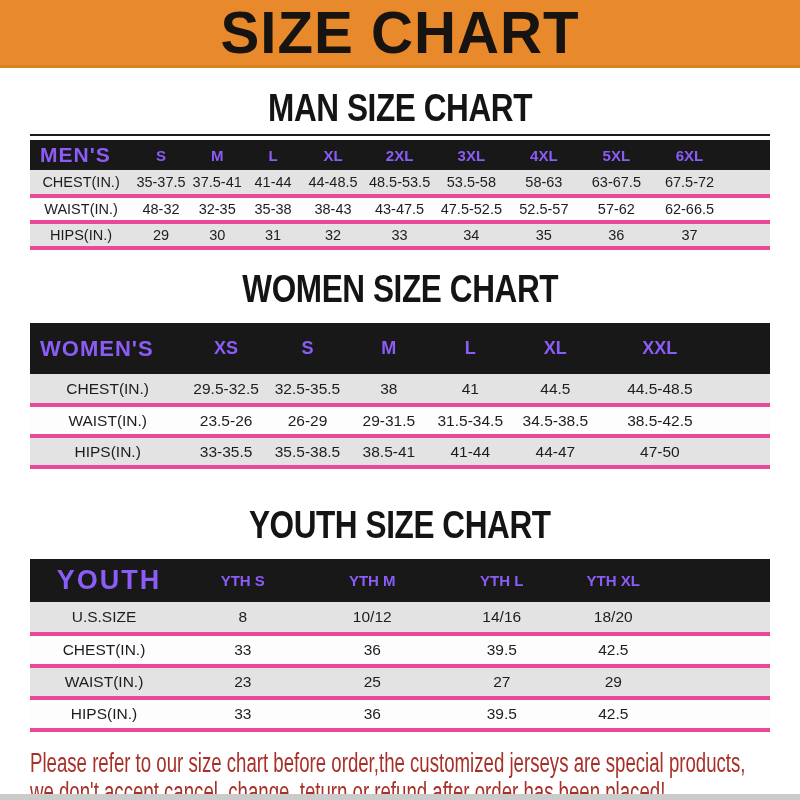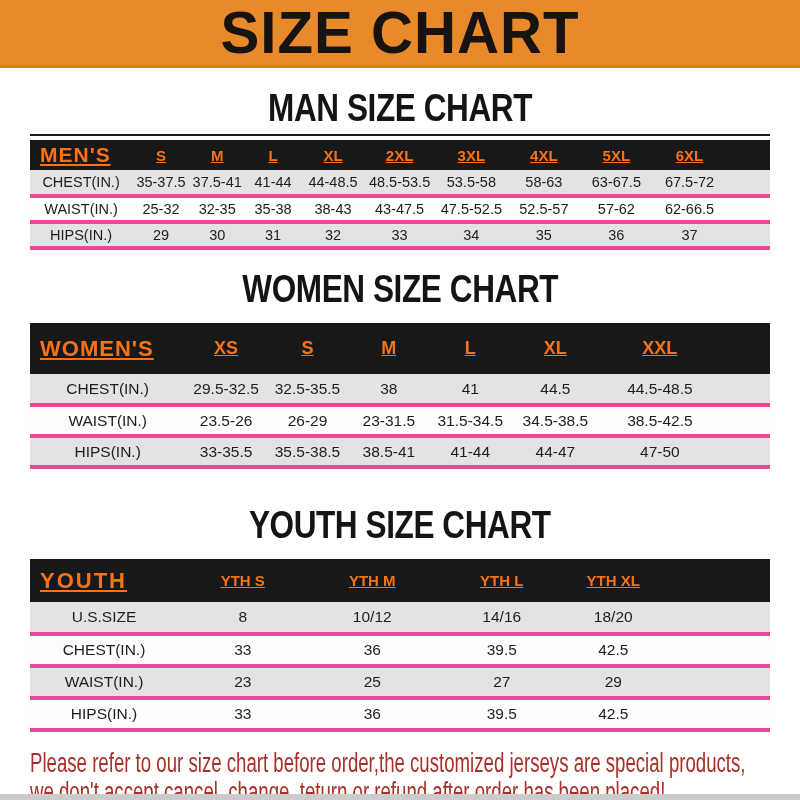--- a/index.html
+++ b/index.html
@@ -45,21 +45,21 @@
   .topline { height: 2px; background: #1c1c1c; margin-bottom: 4px; }
 
   table {
     width: 100%;
     border-collapse: collapse;
     table-layout: fixed;
   }
   thead tr { background: #181818; }
   th, td { text-align: center; overflow: hidden; white-space: nowrap; }
 
-  th { color: #f97316; font-weight: bold; text-decoration: underline; }
+  th { color: #8b5cf6; font-weight: bold; }
   th.lbl { text-align: left; padding-left: 10px; }
 
   tbody td { color: #1d1d1d; }
   tbody tr.stripe-on  { background: #e3e3e3; }
   tbody tr.stripe-off { background: #fdfdfd; }
   tbody tr { border-bottom: 4px solid #ec4899; margin-left: 16px; }
 
   
   .table-0 thead tr { height: 30px; }
   .table-0 tbody tr { height: 26px; }
@@ -89,21 +89,21 @@
   .table-1 th:nth-child(3){width:11%}
   .table-1 th:nth-child(4){width:11%}
   .table-1 th:nth-child(5){width:11%}
   .table-1 th:nth-child(6){width:12%}
   .table-1 th:nth-child(7){width:23%}
   .table-1 th:last-child, .table-1 td:last-child { padding-right: 50px; }
 
   
   .table-2 thead tr { height: 43px; }
   .table-2 tbody tr { height: 32px; padding-left: 8px; }
-  .table-2 th.lbl { font-size: 22px; letter-spacing: 2px; }
+  .table-2 th.lbl { font-size: 27px; letter-spacing: 2px; text-align: center; }
   .table-2 th { font-size: 15px; }
   .table-2 td { font-size: 15.5px; }
   .table-2 th:nth-child(1){width:20%}
   .table-2 th:nth-child(2){width:17.5%}
   .table-2 th:nth-child(3){width:17.5%}
   .table-2 th:nth-child(4){width:17.5%}
   .table-2 th:nth-child(5){width:27.5%}
   .table-2 th:last-child, .table-2 td:last-child { padding-right: 110px; }
   .table-2 { border-bottom: 4px solid #d5d5d5; }
 
@@ -160,21 +160,21 @@
               <td>41-44</td>
               <td>44-48.5</td>
               <td>48.5-53.5</td>
               <td>53.5-58</td>
               <td>58-63</td>
               <td>63-67.5</td>
               <td>67.5-72</td>
             </tr>
             <tr class="stripe-off">
               <td>WAIST(IN.)</td>
-              <td>25-32</td>
+              <td>48-32</td>
               <td>32-35</td>
               <td>35-38</td>
               <td>38-43</td>
               <td>43-47.5</td>
               <td>47.5-52.5</td>
               <td>52.5-57</td>
               <td>57-62</td>
               <td>62-66.5</td>
             </tr>
             <tr class="stripe-on">
@@ -217,21 +217,21 @@
               <td>32.5-35.5</td>
               <td>38</td>
               <td>41</td>
               <td>44.5</td>
               <td>44.5-48.5</td>
             </tr>
             <tr class="stripe-off">
               <td>WAIST(IN.)</td>
               <td>23.5-26</td>
               <td>26-29</td>
-              <td>23-31.5</td>
+              <td>29-31.5</td>
               <td>31.5-34.5</td>
               <td>34.5-38.5</td>
               <td>38.5-42.5</td>
             </tr>
             <tr class="stripe-on">
               <td>HIPS(IN.)</td>
               <td>33-35.5</td>
               <td>35.5-38.5</td>
               <td>38.5-41</td>
               <td>41-44</td>

